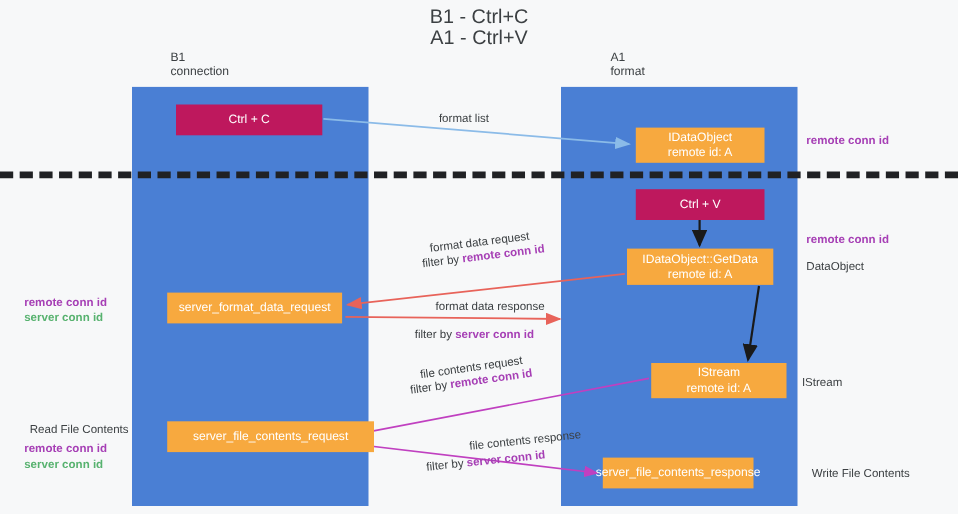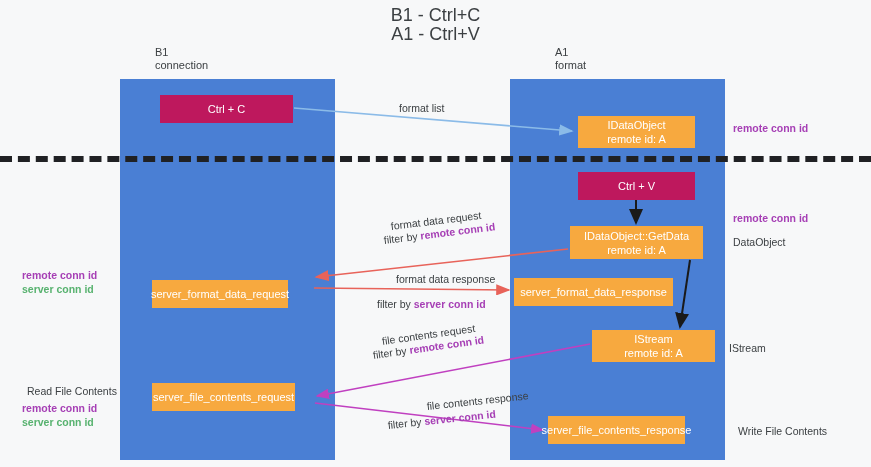--- a/index.html
+++ b/index.html
@@ -45,24 +45,24 @@
     color:#ffffff;font-size:11px;line-height:14px;text-align:center;
     white-space:pre-line;z-index:6;
   }
   .node.green{background:#be185d;}
   .node.orange{background:#f7a93f;}
 
   #n-ctrlc{left:160px;top:95px;width:133px;height:28px;}
   #n-idataobject{left:578px;top:116px;width:117px;height:32px;}
   #n-ctrlv{left:578px;top:172px;width:117px;height:28px;}
   #n-getdata{left:570px;top:226px;width:133px;height:33px;}
-  #n-sfdreq{left:152px;top:280px;width:136px;height:28px;}
+  #n-sfdreq{left:152px;top:266px;width:159px;height:28px;}
   #n-sfdresp{left:514px;top:278px;width:159px;height:28px;}
   #n-istream{left:592px;top:330px;width:123px;height:32px;}
-  #n-sfcreq{left:152px;top:383px;width:143px;height:28px;}
+  #n-sfcreq{left:152px;top:383px;width:188px;height:28px;}
   #n-sfcresp{left:548px;top:416px;width:137px;height:28px;}
 
   
   .side{
     position:absolute;font-size:10.5px;line-height:14px;
     white-space:pre-line;z-index:7;
   }
   .side.plain{color:#3c4043;}
   .purple{color:#a63fb5;font-weight:bold;}
   .green-t{color:#57b26f;font-weight:bold;}
@@ -145,21 +145,20 @@
     <line x1="315" y1="403" x2="543" y2="430" stroke="#c040c0" stroke-width="1.5" marker-end="url(#ah-magenta)"></line>
   </svg>
 
   <div class="node green" id="n-ctrlc">Ctrl + C</div>
   <div class="node orange" id="n-idataobject">IDataObject
 remote id: A</div>
   <div class="node green" id="n-ctrlv">Ctrl + V</div>
   <div class="node orange" id="n-getdata">IDataObject::GetData
 remote id: A</div>
   <div class="node orange" id="n-sfdreq">server_format_data_request</div>
-  <div class="node orange" id="n-sfdresp">server_format_data_response</div>
   <div class="node orange" id="n-istream">IStream
 remote id: A</div>
   <div class="node orange" id="n-sfcreq">server_file_contents_request</div>
   <div class="node orange" id="n-sfcresp">server_file_contents_response</div>
 
   <div class="elabel" id="l-formatlist">format list</div>
 
   <div class="elabel" id="l-fdreq">format data request</div>
   <div class="elabel" id="l-fdreq2"><span>filter by </span><span class="hl hl-purple">remote conn id</span></div>
 

